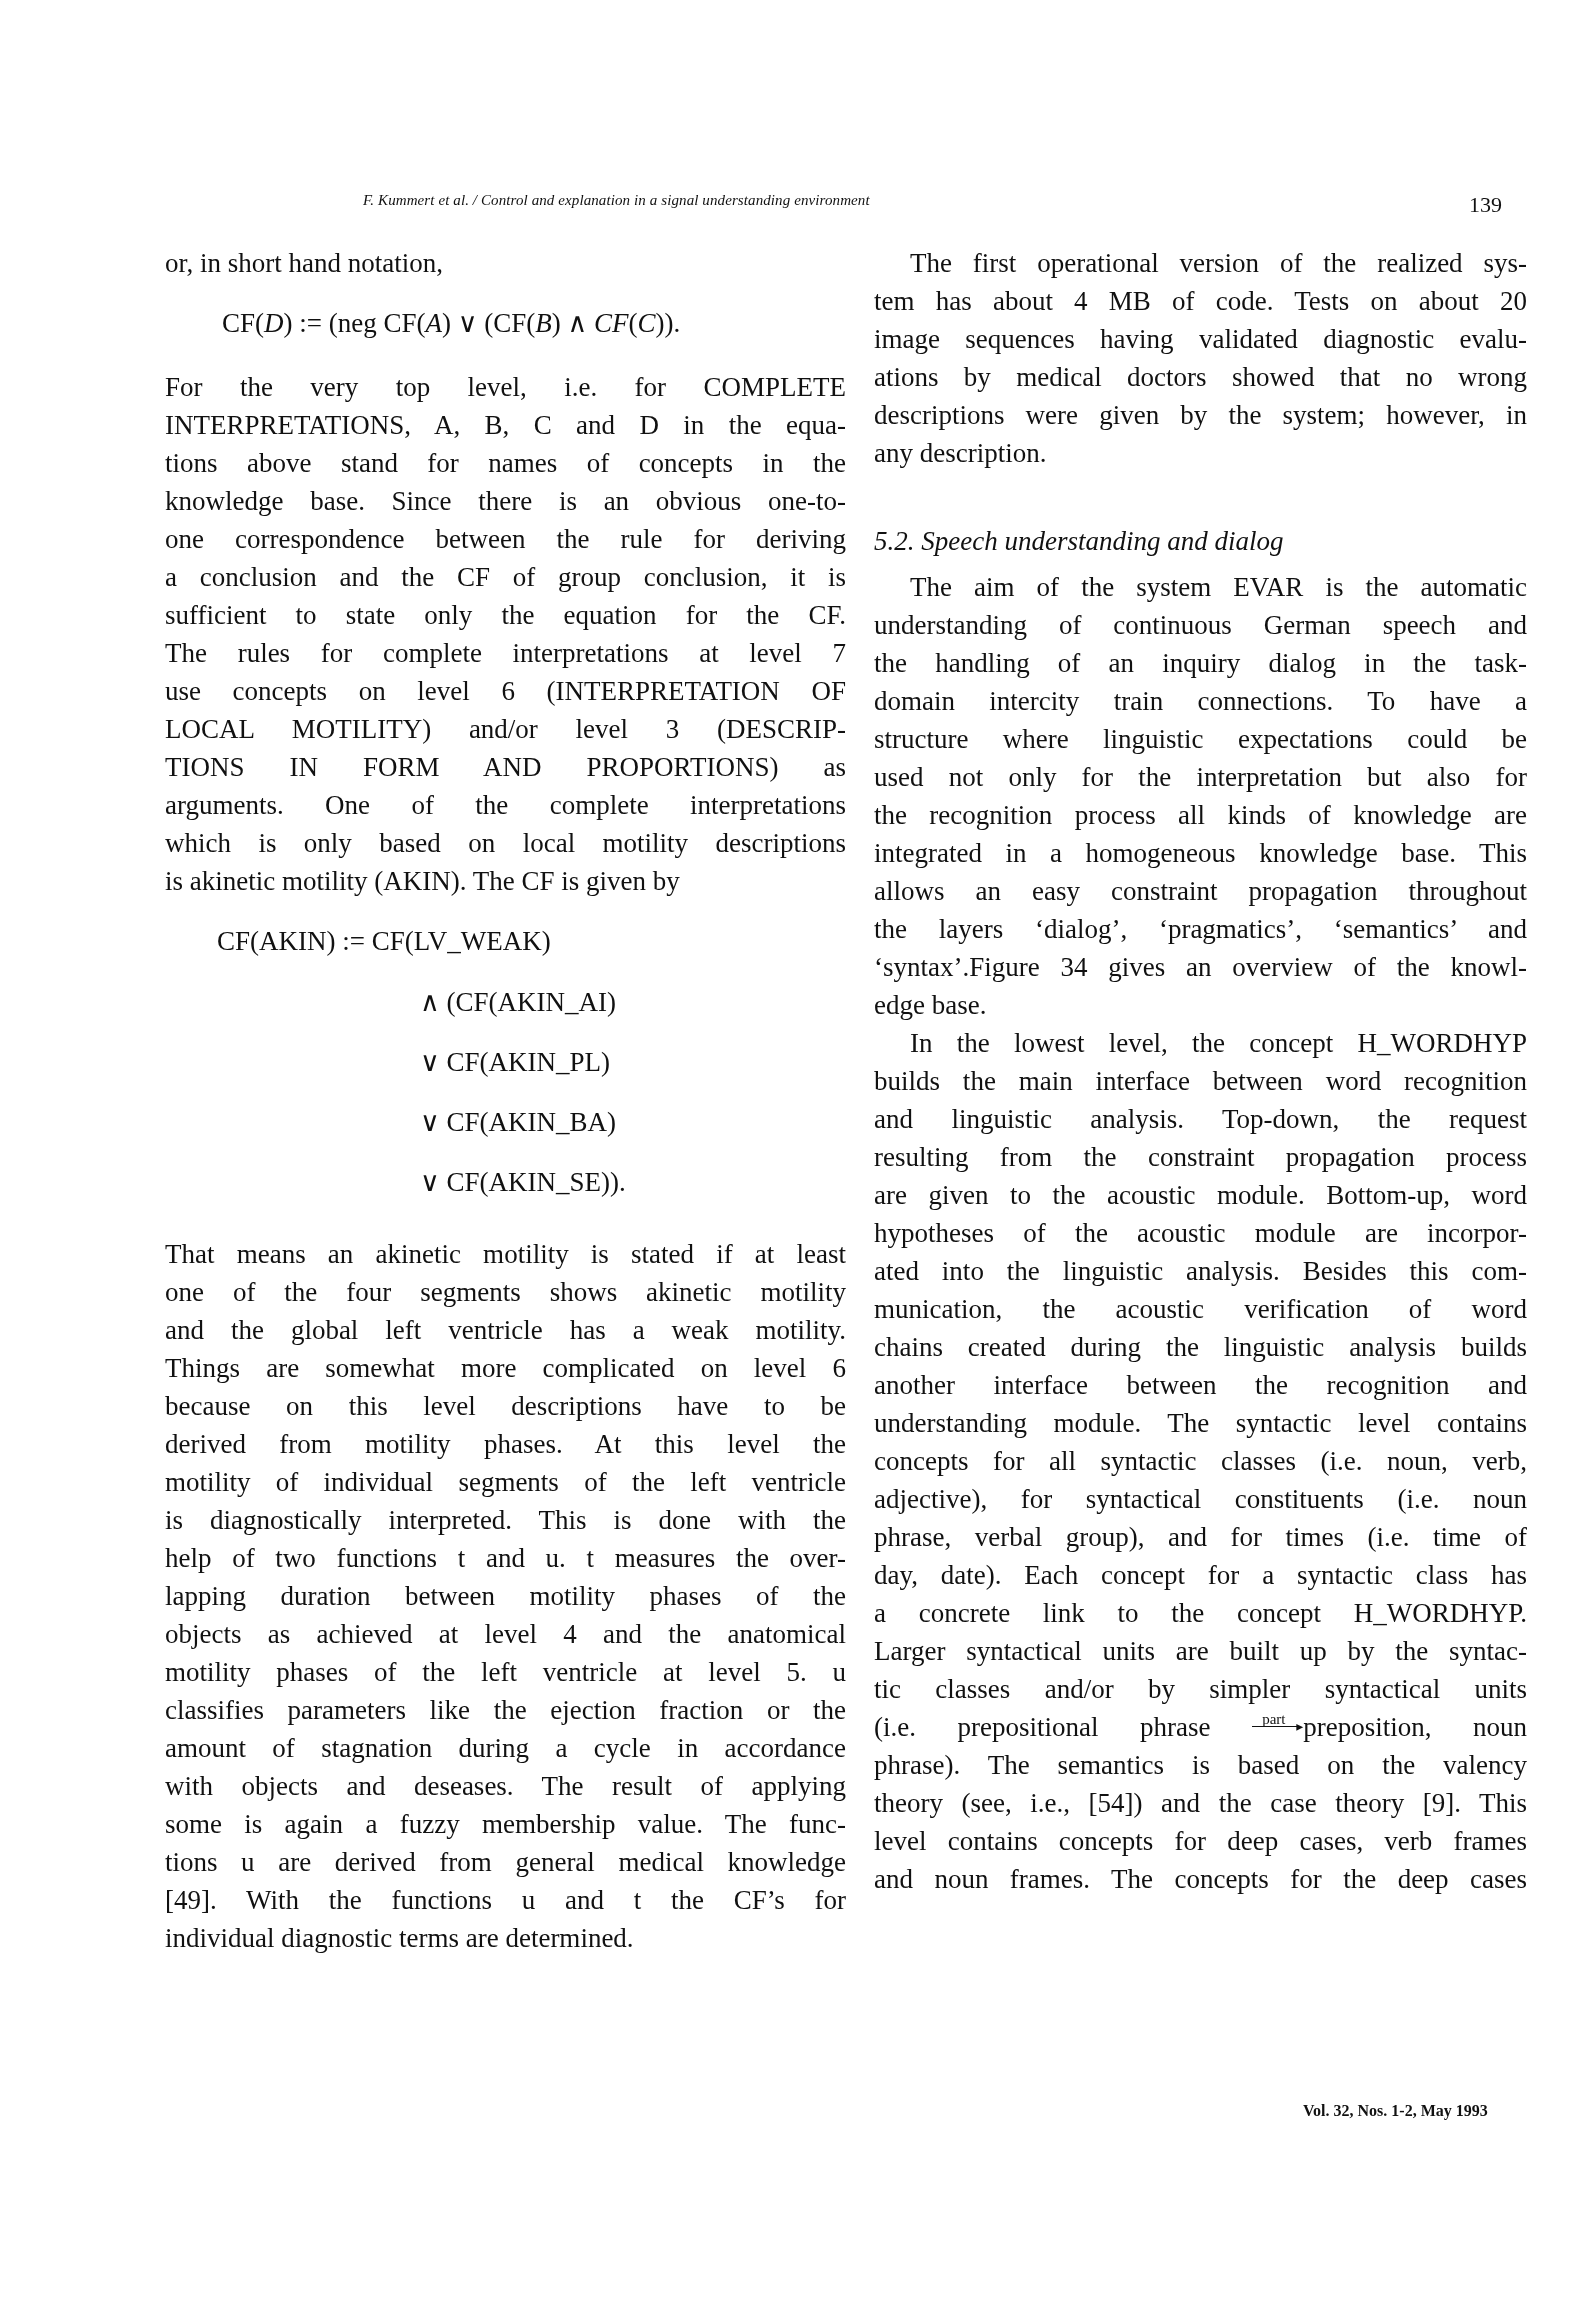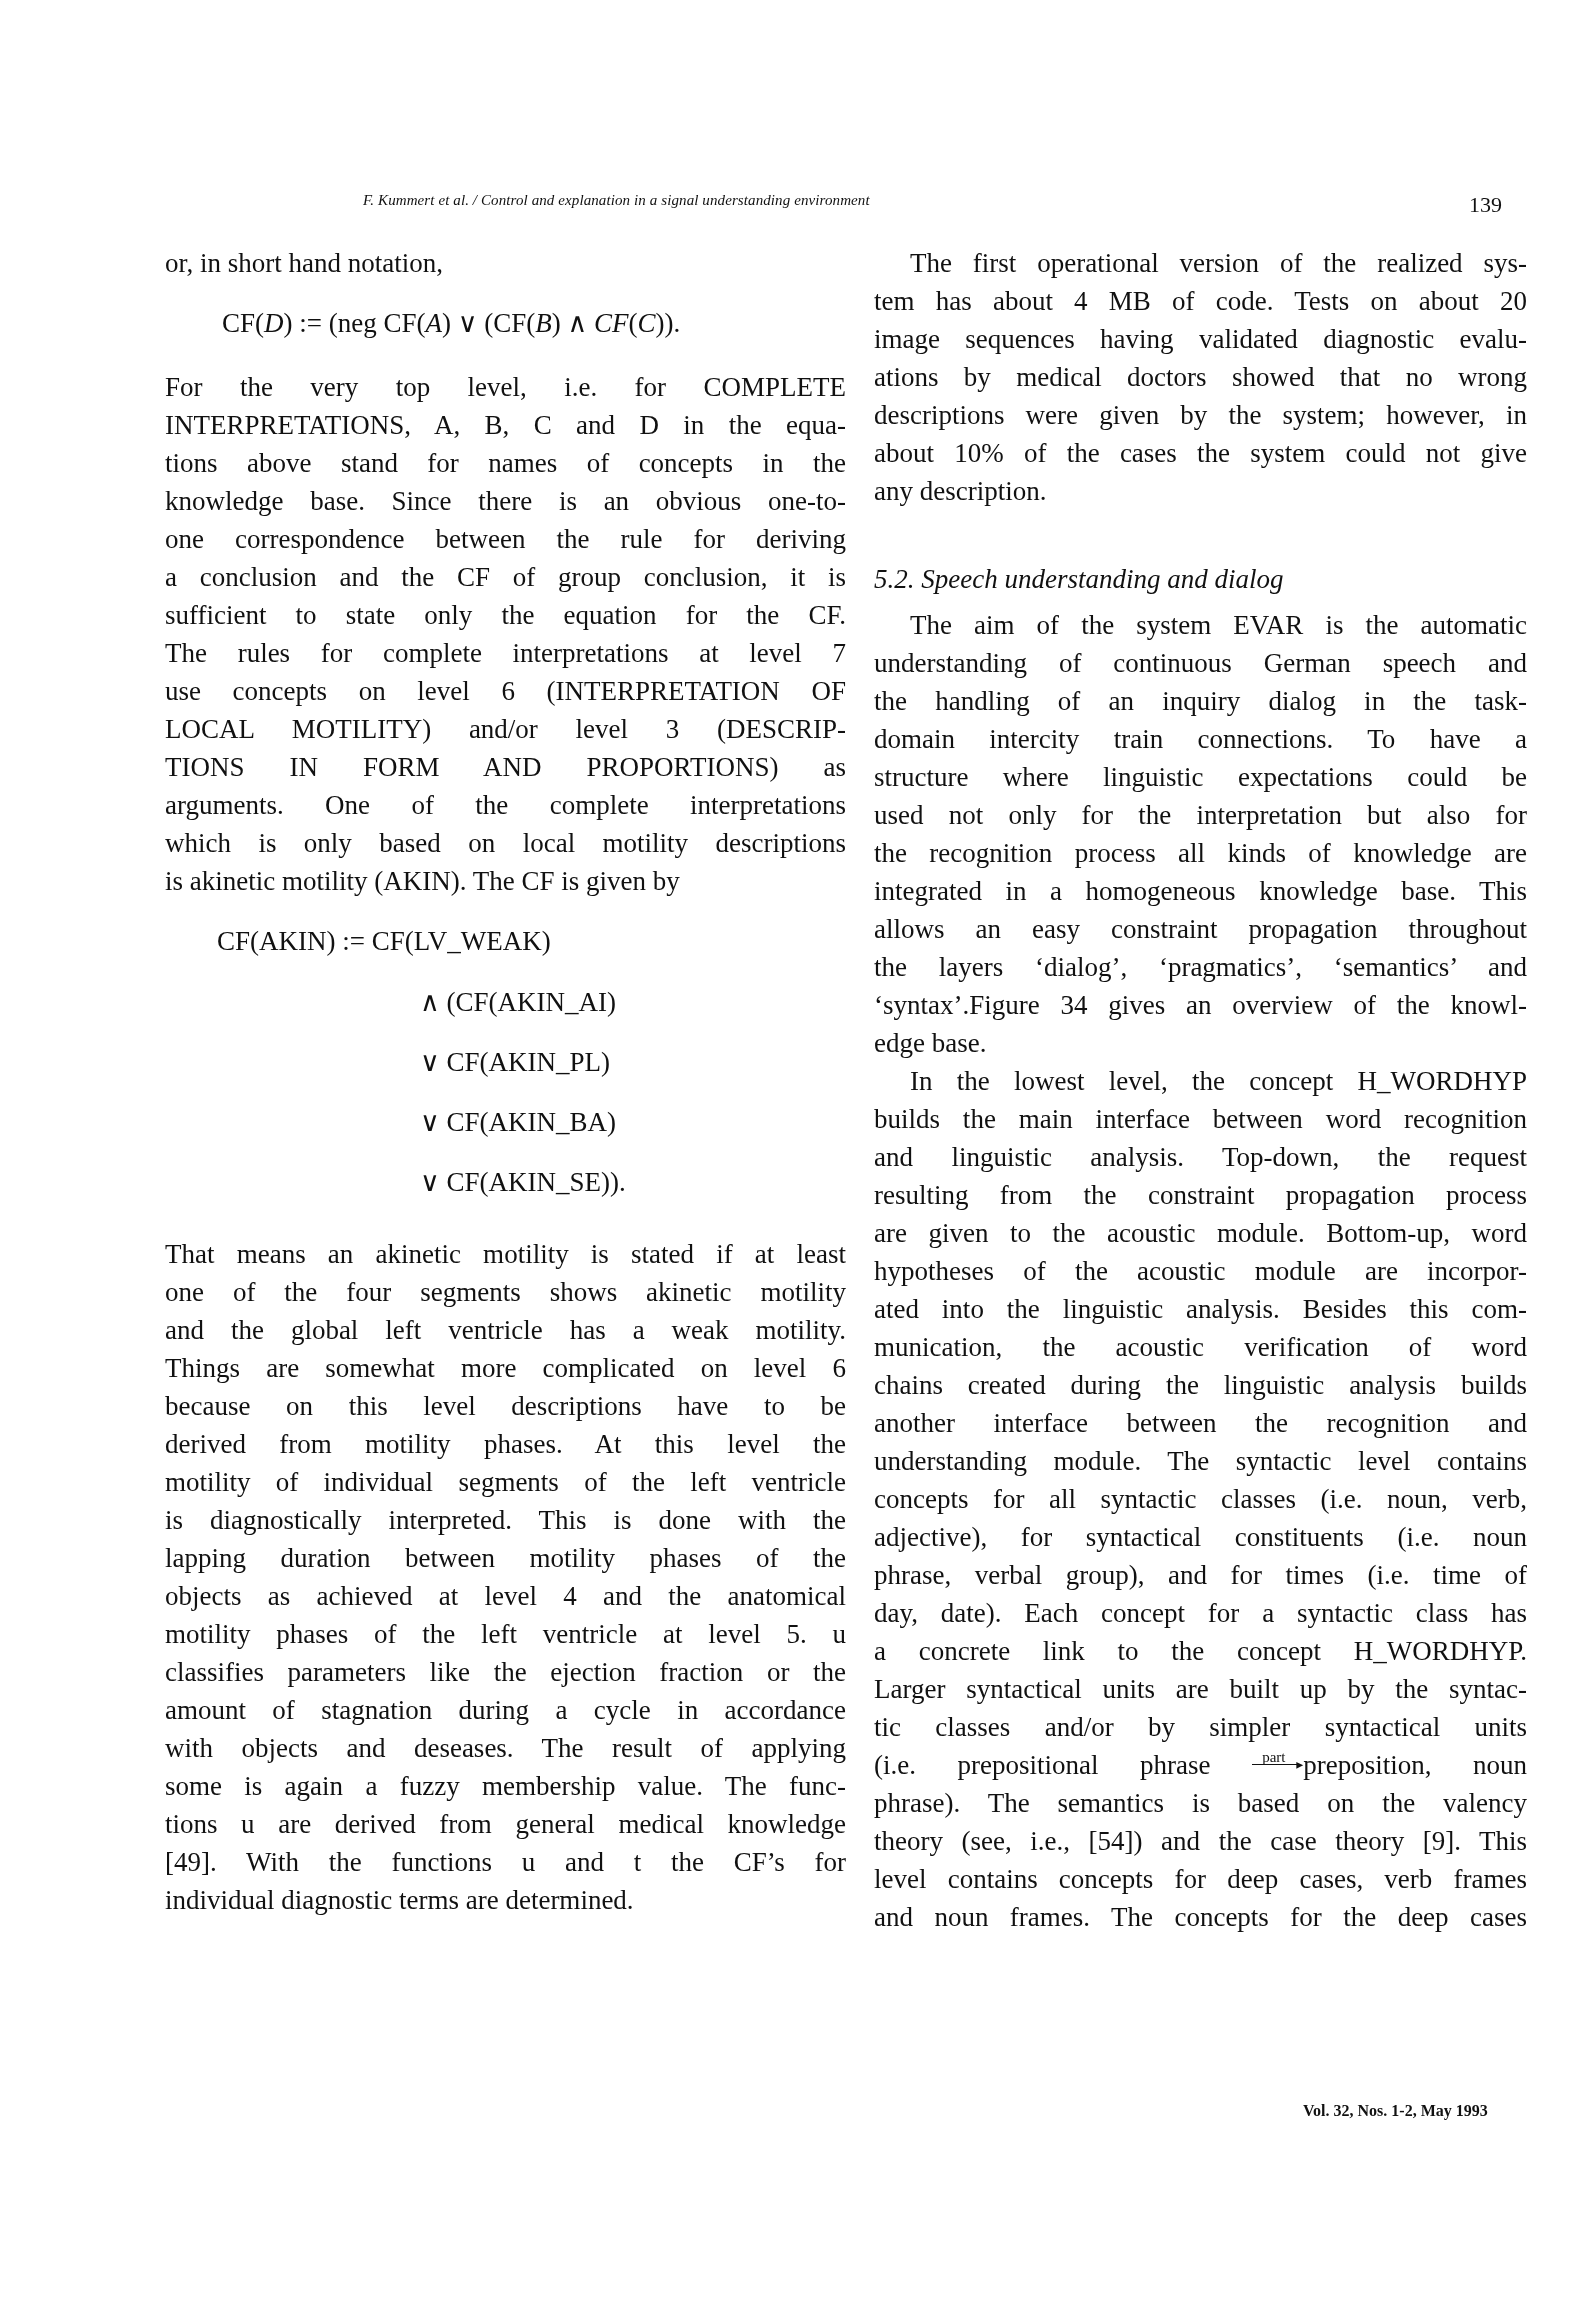--- a/index.html
+++ b/index.html
@@ -83,41 +83,41 @@
   <span class="line" style="height:12px"></span>
   <div id="lp2">
       <span class="line j">That means an akinetic motility is stated if at least</span>
       <span class="line j">one of the four segments shows akinetic motility</span>
       <span class="line j">and the global left ventricle has a weak motility.</span>
       <span class="line j">Things are somewhat more complicated on level 6</span>
       <span class="line j">because on this level descriptions have to be</span>
       <span class="line j">derived from motility phases. At this level the</span>
       <span class="line j">motility of individual segments of the left ventricle</span>
       <span class="line j">is diagnostically interpreted. This is done with the</span>
+      <span class="line j">help of two functions t and u. t measures the over-</span>
       <span class="line j">lapping duration between motility phases of the</span>
       <span class="line j">objects as achieved at level 4 and the anatomical</span>
       <span class="line j">motility phases of the left ventricle at level 5. u</span>
       <span class="line j">classifies parameters like the ejection fraction or the</span>
       <span class="line j">amount of stagnation during a cycle in accordance</span>
       <span class="line j">with objects and deseases. The result of applying</span>
       <span class="line j">some is again a fuzzy membership value. The func-</span>
       <span class="line j">tions u are derived from general medical knowledge</span>
       <span class="line j">[49]. With the functions u and t the CF’s for</span>
       <span class="line">individual diagnostic terms are determined.</span>
     </div>
 </div>
 
 <div class="col right">
   <div id="rp1">
       <span class="line j indent">The first operational version of the realized sys-</span>
       <span class="line j">tem has about 4 MB of code. Tests on about 20</span>
       <span class="line j">image sequences having validated diagnostic evalu-</span>
       <span class="line j">ations by medical doctors showed that no wrong</span>
       <span class="line j">descriptions were given by the system; however, in</span>
-      <span class="line j">about 10% of the cases the system could not give</span>
       <span class="line">any description.</span>
     </div>
   <span class="line" style="height:50px"></span>
   <span class="heading">5.2.  Speech understanding and dialog</span>
   <span class="line" style="height:8px"></span>
   <div id="rp2">
       <span class="line j indent">The aim of the system EVAR is the automatic</span>
       <span class="line j">understanding of continuous German speech and</span>
       <span class="line j">the handling of an inquiry dialog in the task-</span>
       <span class="line j">domain intercity train connections. To have a</span>

